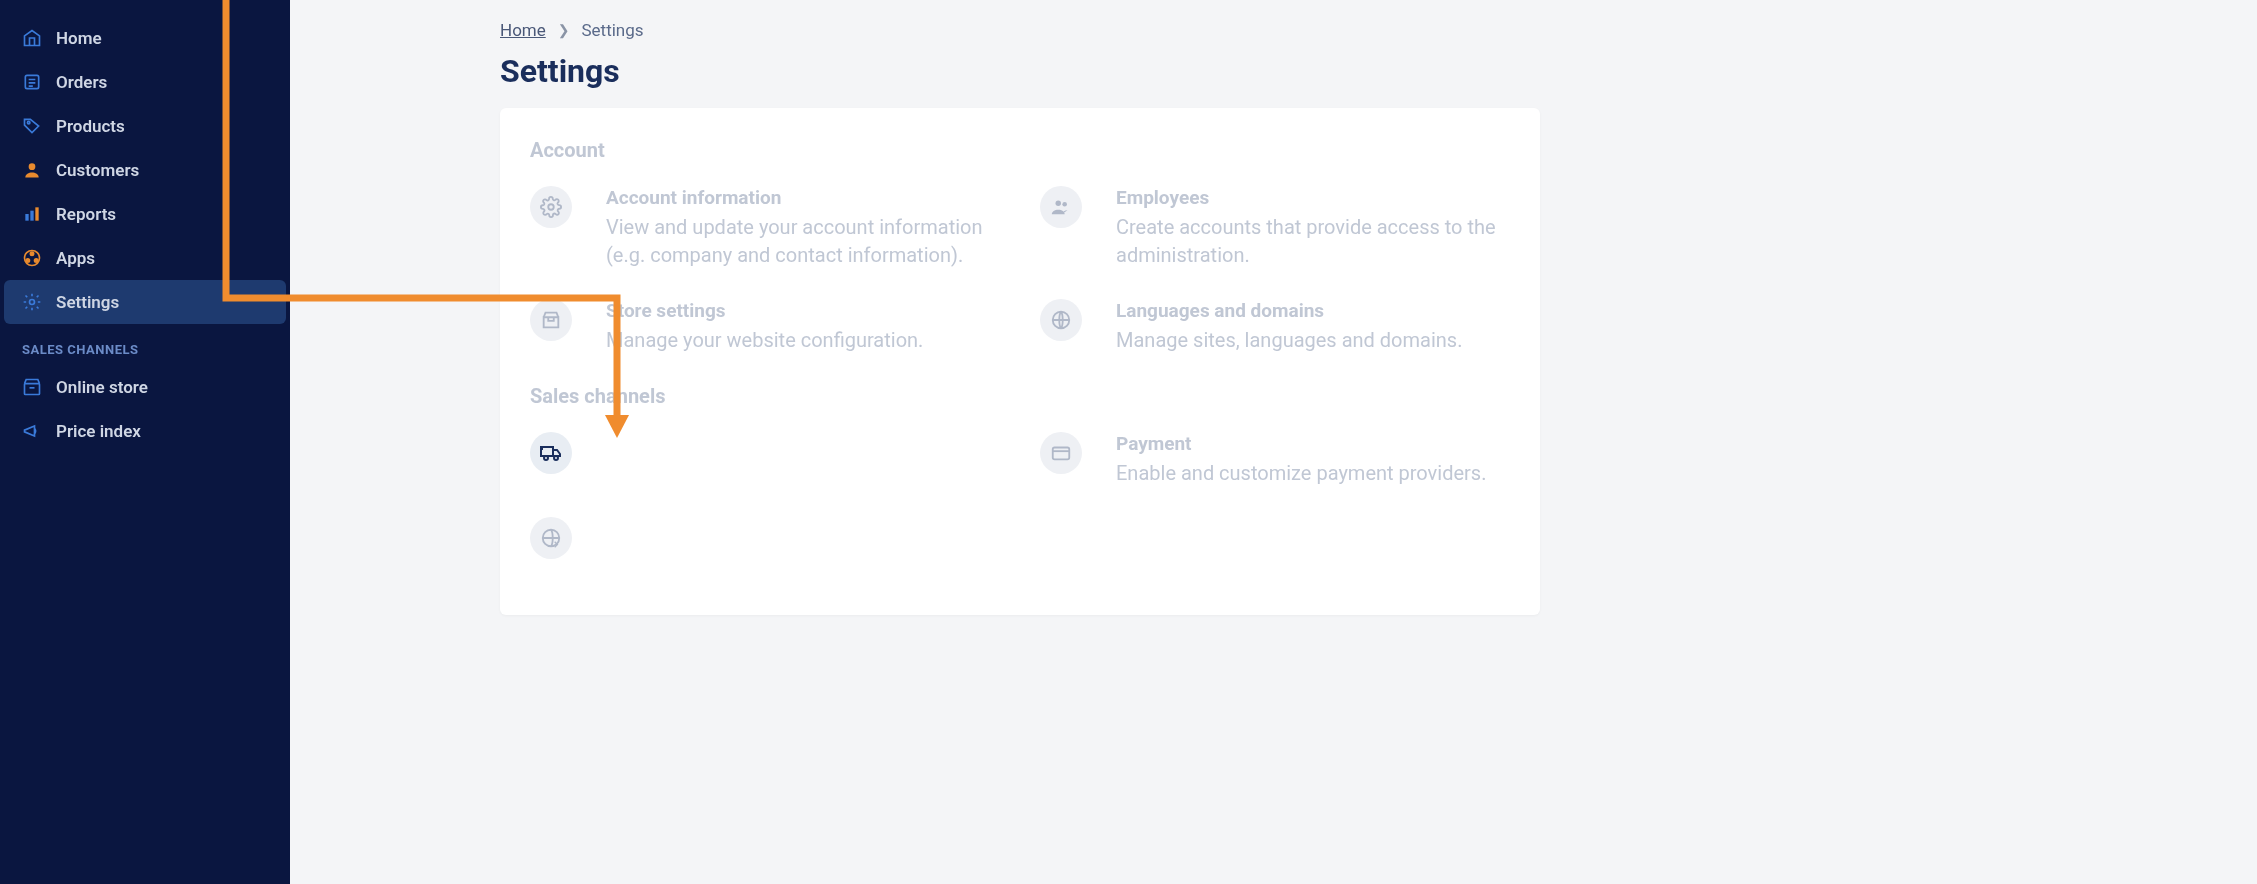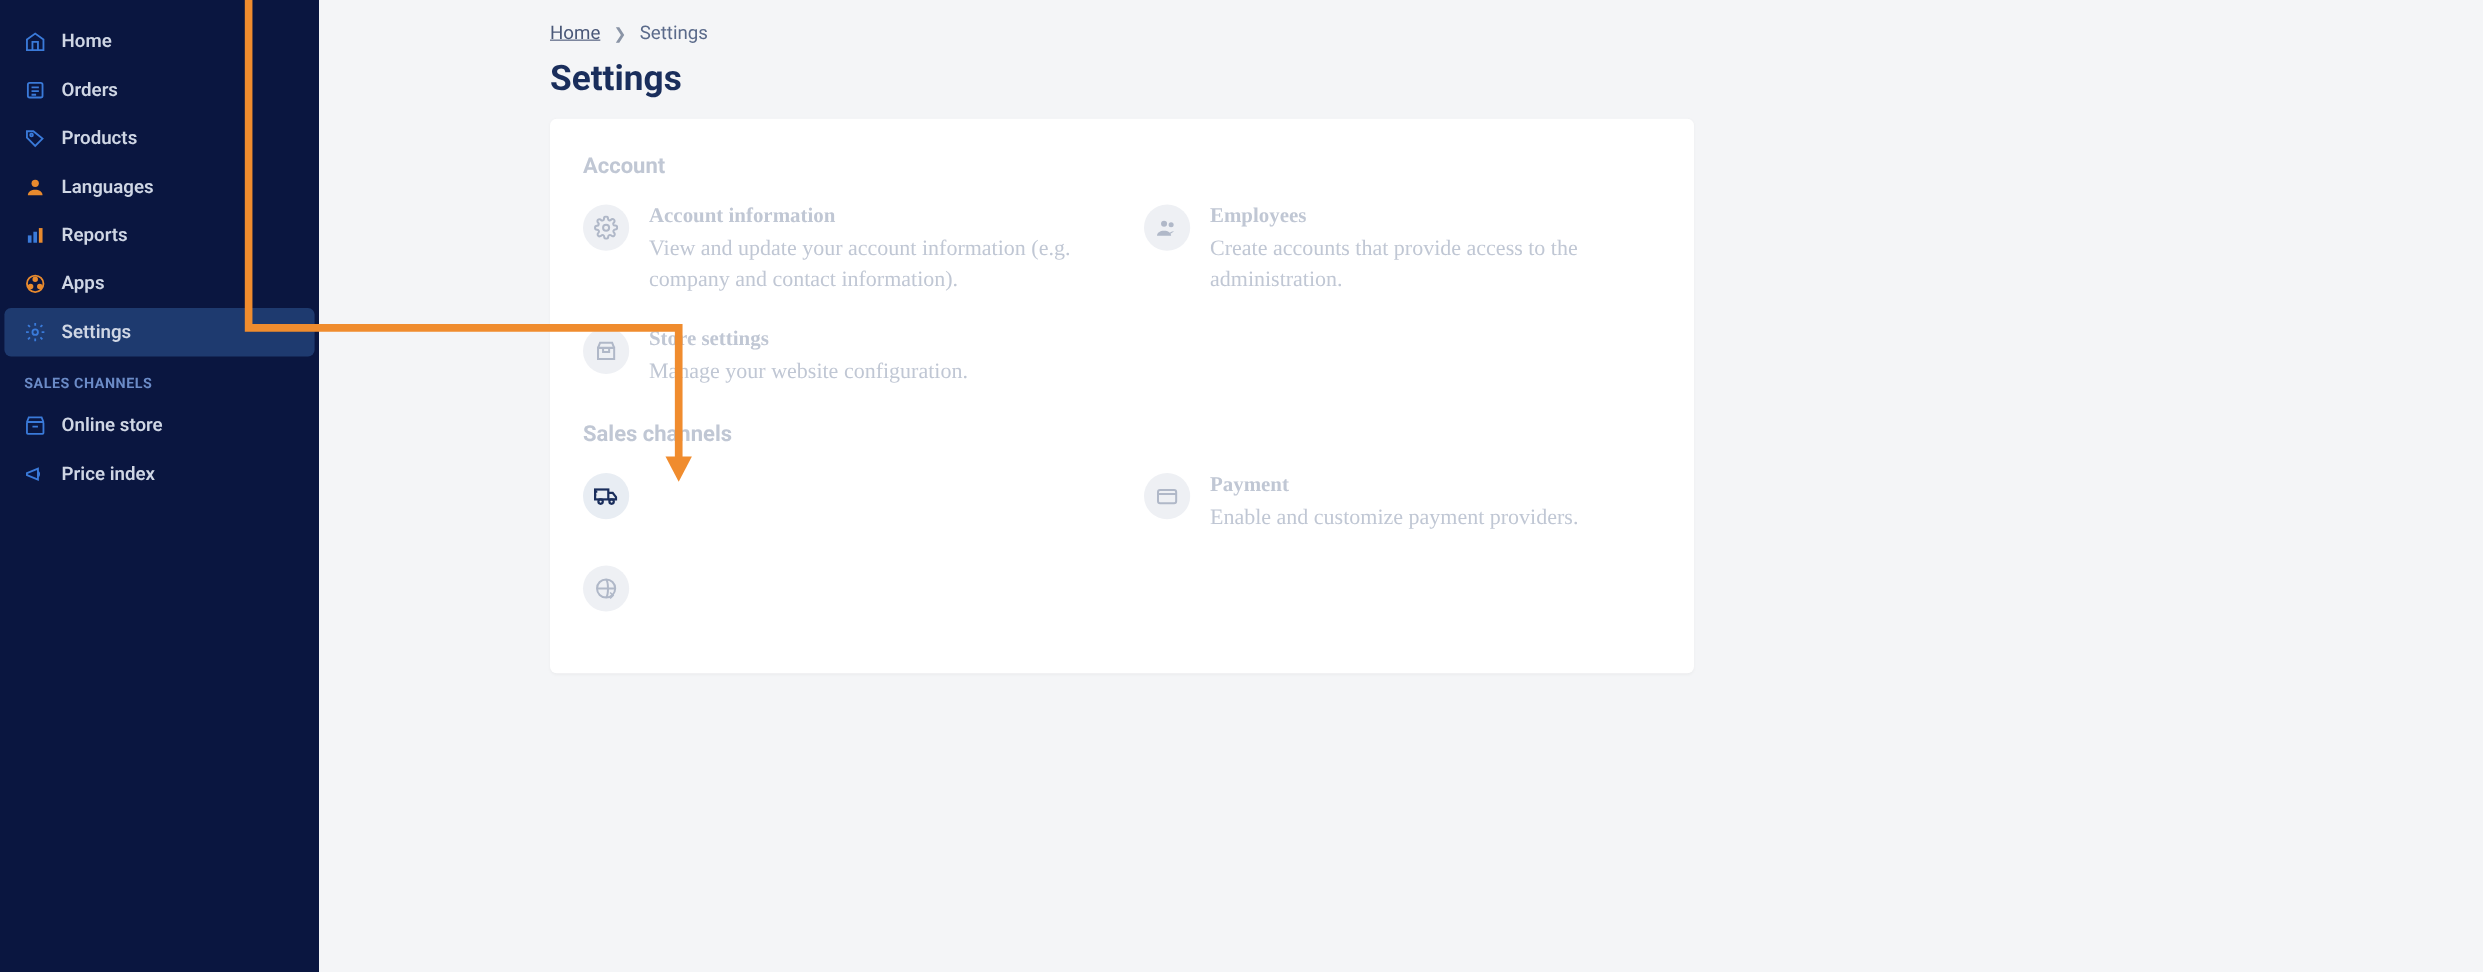--- a/index.html
+++ b/index.html
@@ -18,21 +18,21 @@
 .breadcrumb .sep { color: #8a94a6; font-size: 14px; }
 
 .page-title { position: absolute; left: 210px; top: 52px; font-size: 32px; font-weight: 700; color: #1a2e5c; }
 
 .card { position: absolute; left: 210px; top: 108px; width: 1040px; background: #fff; border-radius: 6px; padding: 26px 30px; box-shadow: 0 1px 3px rgba(0,0,0,0.04); }
 
 .group-title { font-size: 20px; font-weight: 700; color: #c0c7d4; margin-bottom: 24px; margin-top: 4px; }
 
 .grid { display: grid; grid-template-columns: 1fr 1fr; gap: 30px 40px; margin-bottom: 30px; }
 
-.tile { display: flex; gap: 18px; cursor: pointer; font-family: Liberation Serif, serif; }
+.tile { display: flex; gap: 34px; cursor: pointer; }
 .tile .icon-circle { width: 42px; height: 42px; border-radius: 50%; background: #eef0f4; display: flex; align-items: center; justify-content: center; flex-shrink: 0; color: #b0b8c8; }
 .tile .icon-circle.highlight { background: #e8edf3; color: #1a2e5c; }
 .tile .tile-body .t-title { font-size: 19px; font-weight: 700; color: #c0c7d4; margin-bottom: 4px; }
 .tile .tile-body .t-title.highlight { color: #1a2e5c; }
 .tile .tile-body .t-desc { font-size: 20px; color: #c0c7d4; line-height: 1.4; }
 .tile .tile-body .t-desc.highlight { color: #5a6a8a; }
 
 .arrow-svg { position: absolute; left: 222px; top: 0; pointer-events: none; z-index: 100; }
 </style>
 </head>
@@ -66,21 +66,21 @@
       </span>
     <span>Products</span>
   </div>
   <div class="nav-item">
     <span class="nav-icon" style="color:#e88a2e">
         <svg width="20" height="20" viewBox="0 0 24 24" fill="currentColor">
           <circle cx="12" cy="8" r="4"></circle>
           <path d="M4 21c0-4 4-6 8-6s8 2 8 6"></path>
         </svg>
       </span>
-    <span>Languages</span>
+    <span>Customers</span>
   </div>
   <div class="nav-item">
     <span class="nav-icon">
         <svg width="20" height="20" viewBox="0 0 24 24" fill="none">
           <rect x="4" y="12" width="4" height="8" fill="#3a7ad9"></rect>
           <rect x="10" y="8" width="4" height="12" fill="#3a7ad9"></rect>
           <rect x="16" y="4" width="4" height="16" fill="#e88a2e"></rect>
         </svg>
       </span>
     <span>Reports</span>
@@ -168,20 +168,32 @@
         <div class="icon-circle">
             <svg width="22" height="22" viewBox="0 0 24 24" fill="none" stroke="currentColor" stroke-width="2">
               <path d="M4 9h16v11H4z"></path>
               <path d="M4 9l2-5h12l2 5"></path>
               <path d="M9 9v4h6V9"></path>
             </svg>
           </div>
         <div class="tile-body">
           <div class="t-title">Store settings</div>
           <div class="t-desc">Manage your website configuration.</div>
+        </div>
+      </div>
+      <div class="tile">
+        <div class="icon-circle">
+            <svg width="22" height="22" viewBox="0 0 24 24" fill="none" stroke="currentColor" stroke-width="2">
+              <circle cx="12" cy="12" r="9"></circle>
+              <path d="M3 12h18M12 3c2.5 3 2.5 15 0 18M12 3c-2.5 3-2.5 15 0 18"></path>
+            </svg>
+          </div>
+        <div class="tile-body">
+          <div class="t-title">Languages and domains</div>
+          <div class="t-desc">Manage sites, languages and domains.</div>
         </div>
       </div>
     </div>
 
     <div class="group-title">Sales channels</div>
     <div class="grid">
       <div class="tile">
         <div class="icon-circle highlight">
             <svg width="24" height="24" viewBox="0 0 24 24" fill="none" stroke="currentColor" stroke-width="2">
               <rect x="2" y="6" width="12" height="9"></rect>

